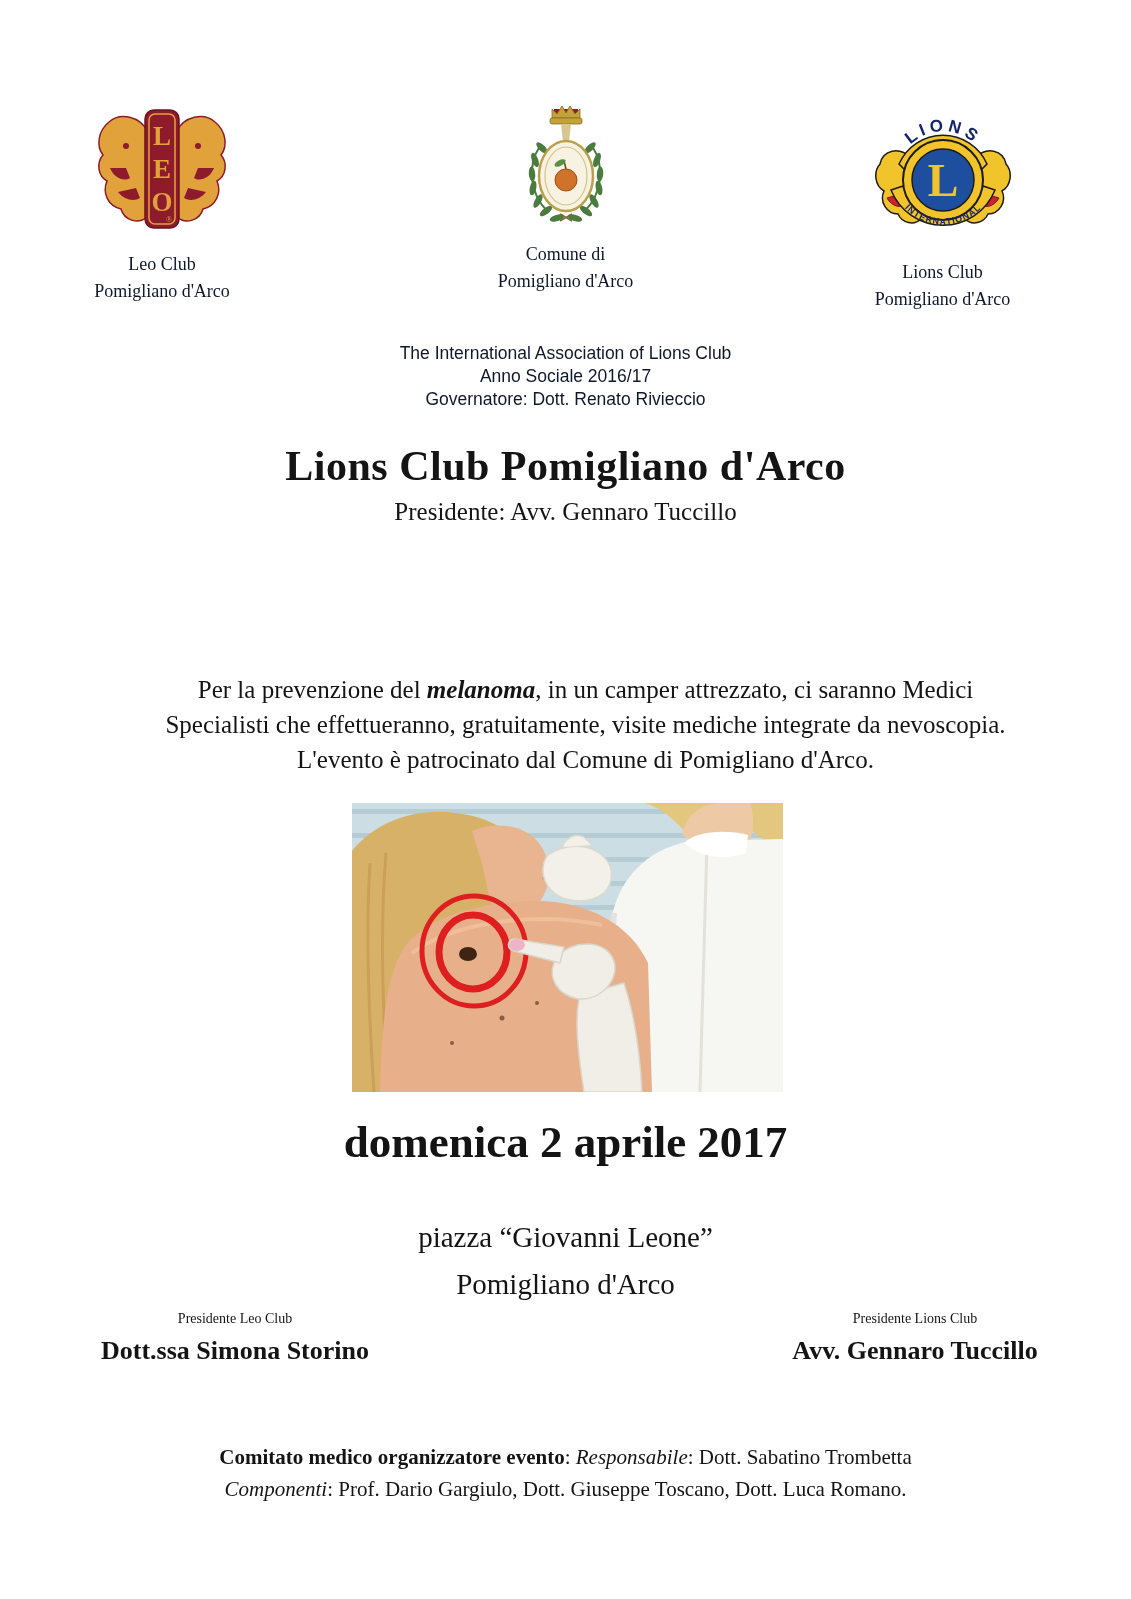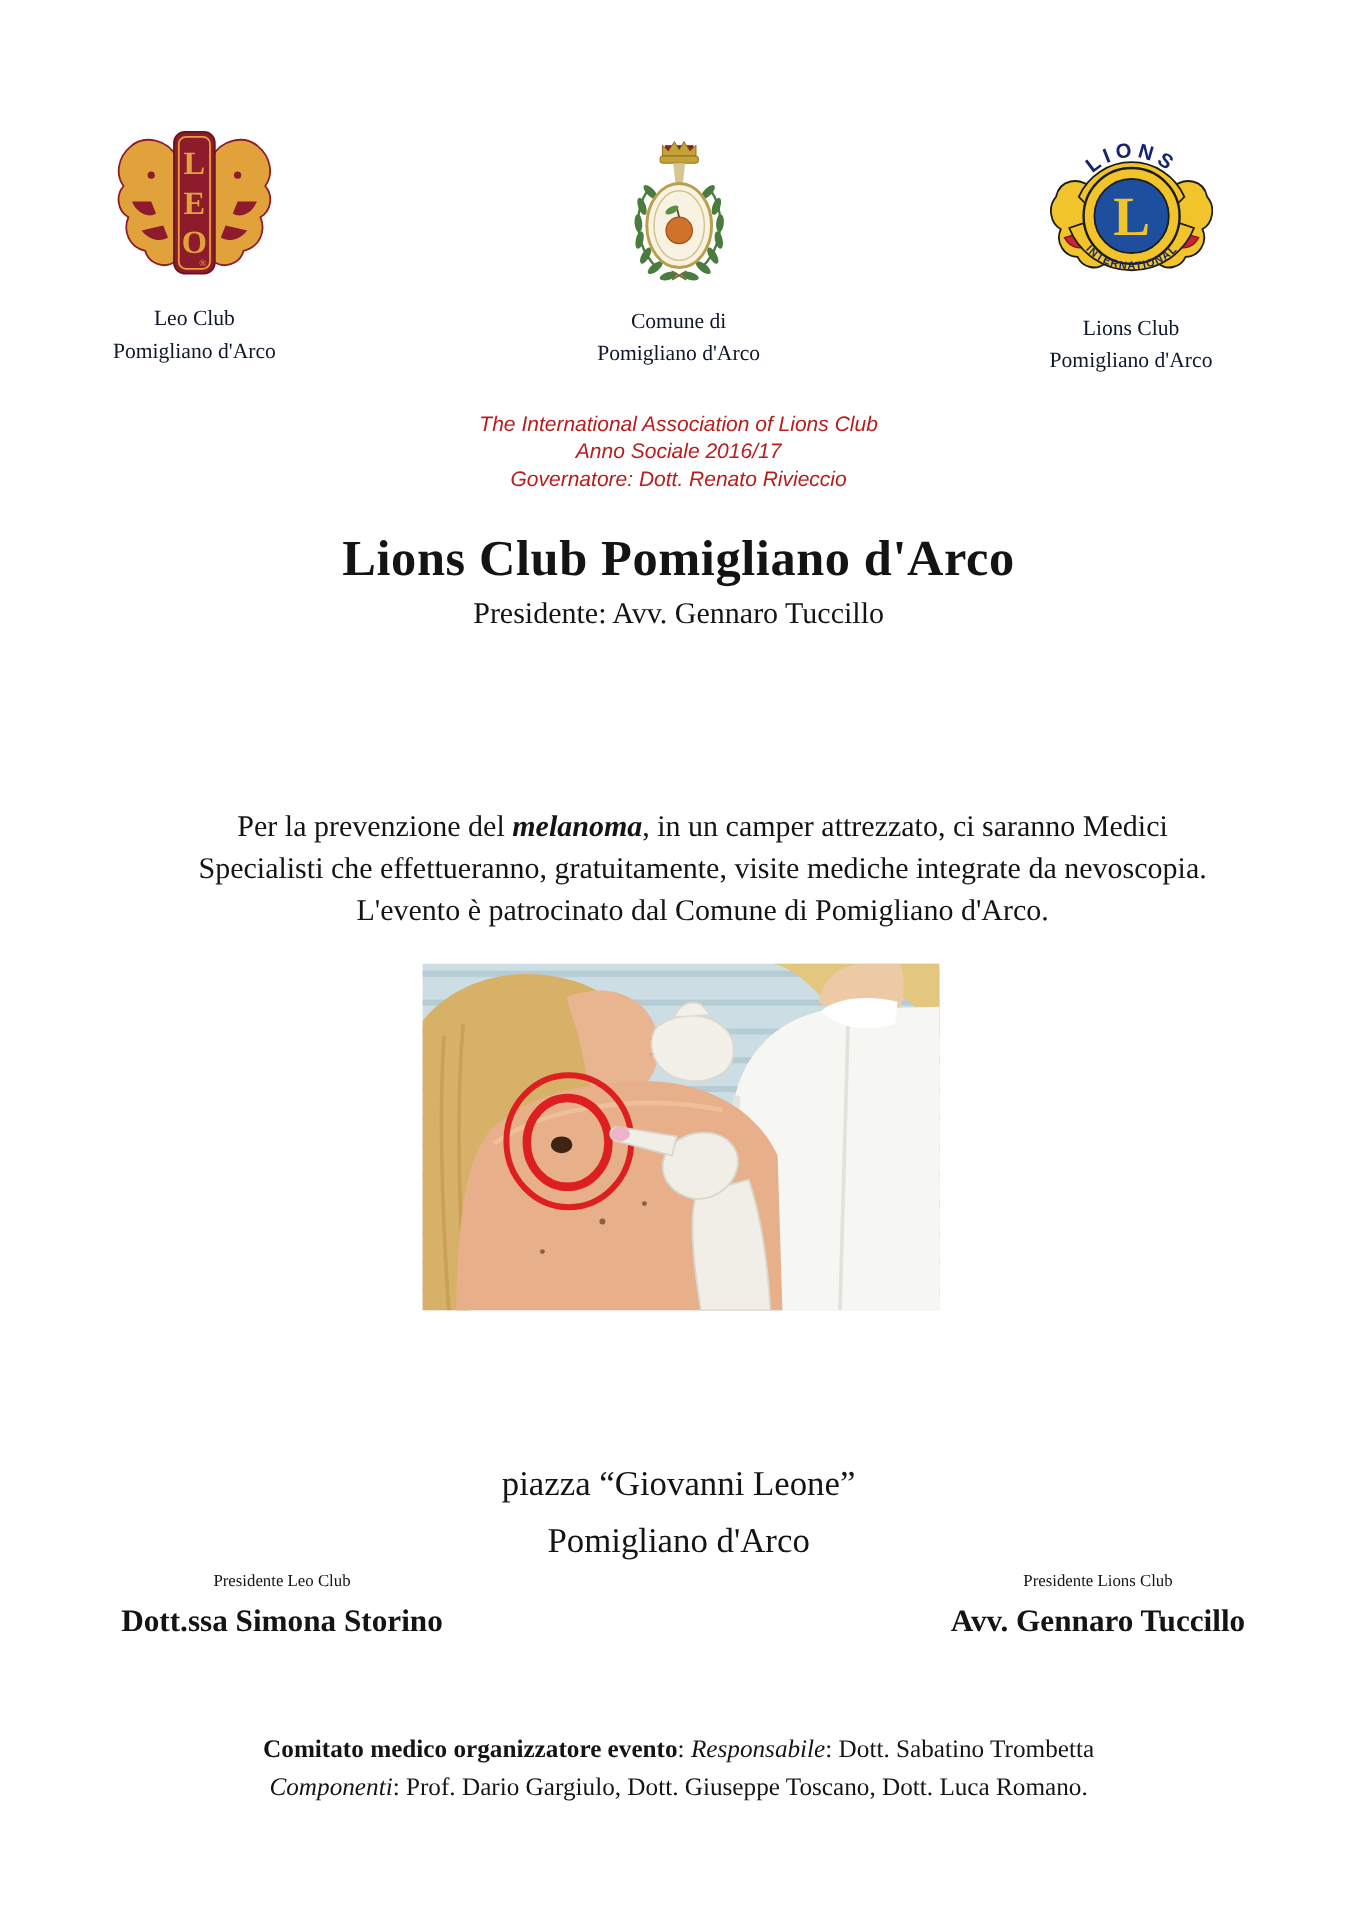--- a/index.html
+++ b/index.html
@@ -8,21 +8,21 @@
   .page {
     position: relative; width: 1131px; height: 1599px; margin: 0 auto;
     background: #ffffff; color: #141414; overflow: hidden;
     font-family: "Liberation Serif", "DejaVu Serif", serif;
   }
   .abs { position: absolute; }
   .center { text-align: center; }
   .fullw { left: 0; width: 100%; }
   .logo-block { position: absolute; text-align: center; }
   .logo-caption { font-size: 18px; line-height: 27px; margin-top: 13px; color: #0f172a; }
-  .assoc { font-family: "Liberation Sans", "DejaVu Sans", sans-serif; font-size: 17.5px; line-height: 23px; color: #b91c1c; font-style: italic; }
+  .assoc { font-family: "Liberation Sans", "DejaVu Sans", sans-serif; font-size: 17.5px; line-height: 23px; color: #0f172a; }
   .club-title { font-size: 42px; font-weight: bold; letter-spacing: 0.5px; }
   .club-sub { font-size: 25px; }
   .service-title { font-size: 54px; font-weight: bold; }
   .desc { font-size: 25px; line-height: 35px; }
   .desc .bi { font-weight: bold; font-style: italic; }
   .event-date { font-size: 45px; font-weight: bold; }
   .event-time { font-size: 36px; font-weight: bold; }
   .event-place { font-size: 29px; }
   .sig-role { font-size: 14px; }
   .sig-name { font-size: 26px; font-weight: bold; margin-top: 9px; }
@@ -57,21 +57,21 @@
         <text x="66" y="103">O</text>
         <text x="73" y="114" font-size="8" font-weight="normal">®</text>
       </g>
     </svg>
     <div class="logo-caption">
       <div>Leo Club</div>
       <div>Pomigliano d'Arco</div>
     </div>
   </div>
 
-  <div class="logo-block" style="left:468px; top:114px; width:195px;">
+  <div class="logo-block" style="left:468px; top:102px; width:195px;">
     <svg width="96" height="122" viewBox="0 0 96 122">
       <rect x="36" y="7" width="24" height="9" fill="#8E1B2B"></rect>
       <path d="M34,16 L34,7 L39,12 L44,4 L48,11 L52,4 L57,12 L62,7 L62,16 Z" fill="#c3a23a" stroke="#8a6f1f" stroke-width="0.8"></path>
       <rect x="32" y="16" width="32" height="6" rx="2" fill="#c3a23a" stroke="#8a6f1f" stroke-width="0.8"></rect>
       <path d="M43,22 L53,22 L51,40 L45,40 Z" fill="#d6c690"></path>
       <g fill="#4A7C3F">
         <g id="leavesL">
           <path d="M22,44 C10,62 10,90 30,110" fill="none" stroke="#4A7C3F" stroke-width="2"></path>
           <ellipse cx="24" cy="46" rx="3.2" ry="7.5" transform="rotate(-45 24 46)"></ellipse>
           <ellipse cx="17" cy="58" rx="3.2" ry="7.5" transform="rotate(-20 17 58)"></ellipse>
@@ -194,20 +194,21 @@
       </g>
       <g fill="#f0eee7" stroke="#d9d6ca" stroke-width="1.5">
         <path d="M232,289 C226,250 222,215 228,192 L272,180 C282,210 288,250 290,289 Z"></path>
         <path d="M226,196 C206,192 196,176 202,160 C208,146 226,138 244,142 C258,146 266,158 262,172 C258,186 244,196 230,196 Z"></path>
         <path d="M208,160 L162,148 C154,146 155,136 163,136 L212,144 Z"></path>
       </g>
       <ellipse cx="165" cy="142" rx="8" ry="6" fill="#efb3c8"></ellipse>
     </svg>
   </div>
 
+  <div class="abs center fullw event-date" style="top:1116px;">domenica 2 aprile 2017</div>
   <div class="abs center fullw event-place" style="top:1221px;">piazza “Giovanni Leone”</div>
   <div class="abs center fullw event-place" style="top:1268px;">Pomigliano d'Arco</div>
 
   <div class="abs center" style="left:75px; top:1311px; width:320px;">
     <div class="sig-role">Presidente Leo Club</div>
     <div class="sig-name">Dott.ssa Simona Storino</div>
   </div>
   <div class="abs center" style="left:755px; top:1311px; width:320px;">
     <div class="sig-role">Presidente Lions Club</div>
     <div class="sig-name">Avv. Gennaro Tuccillo</div>

